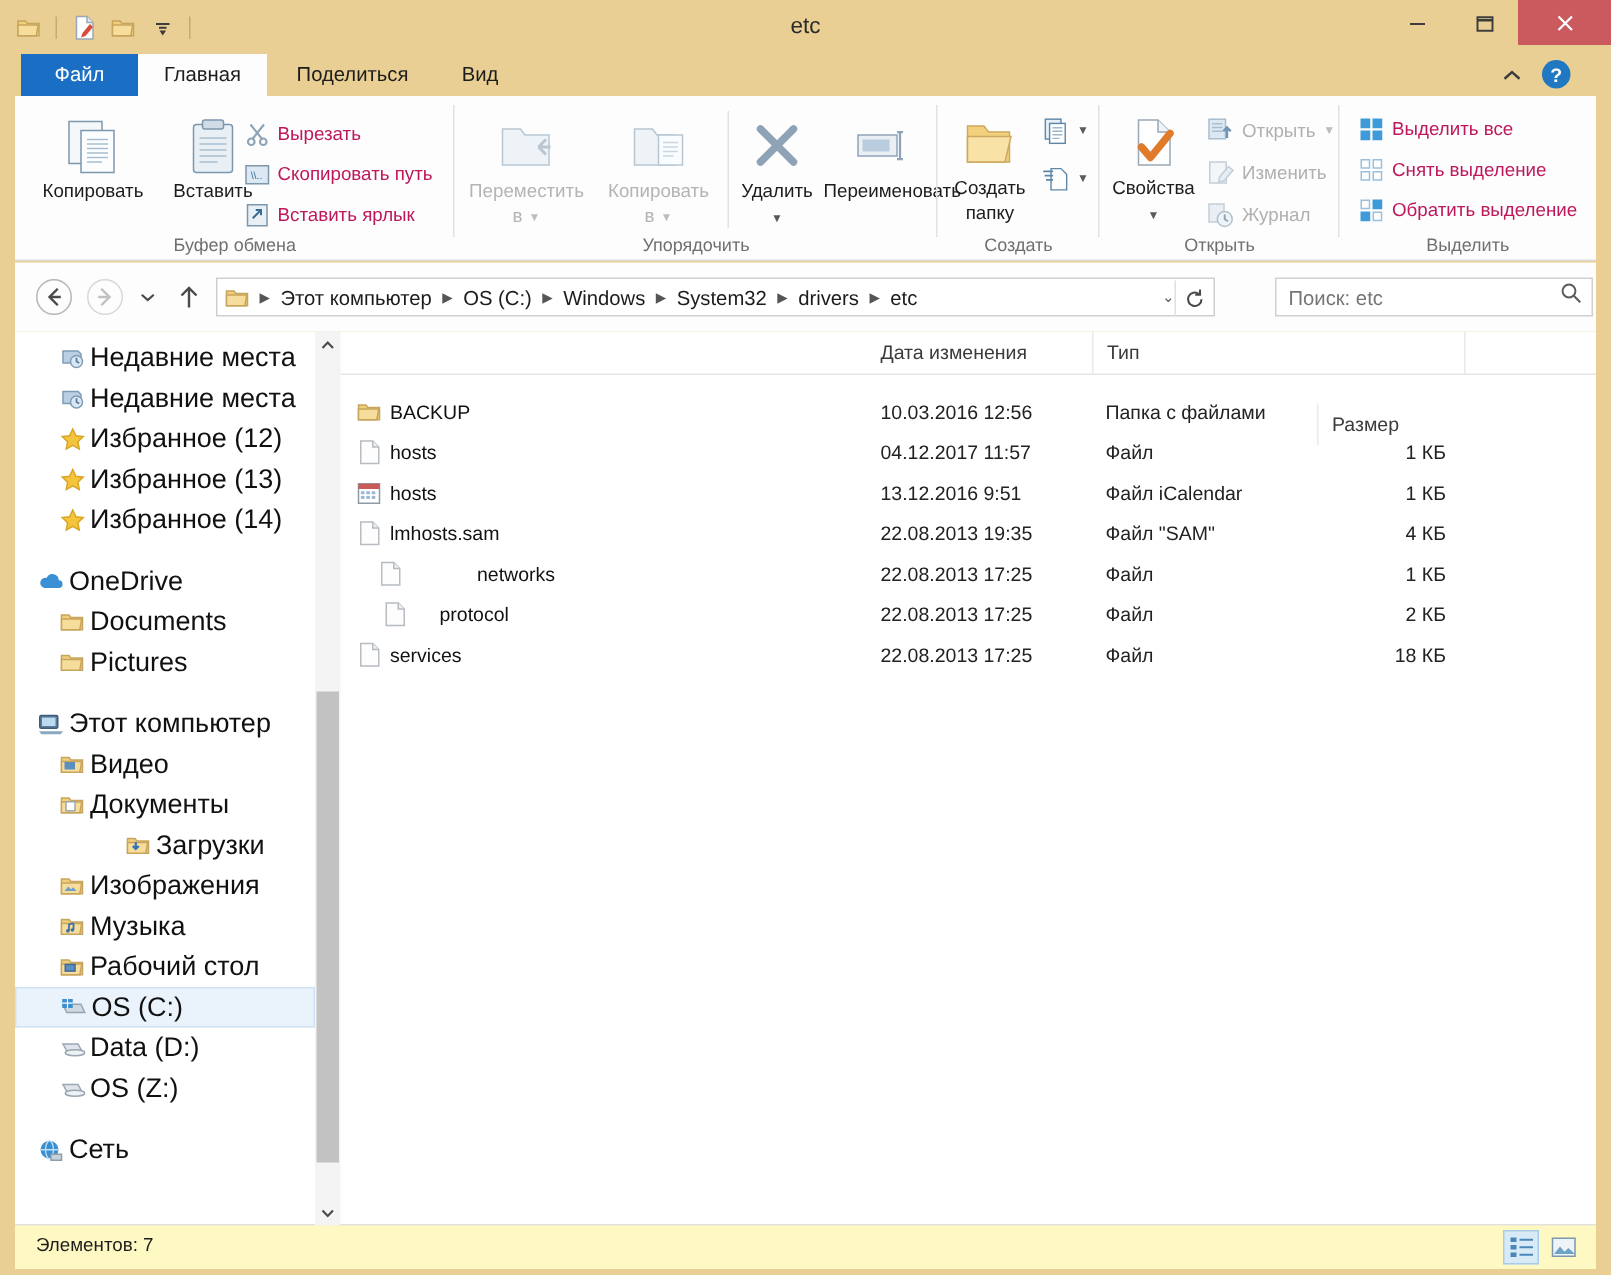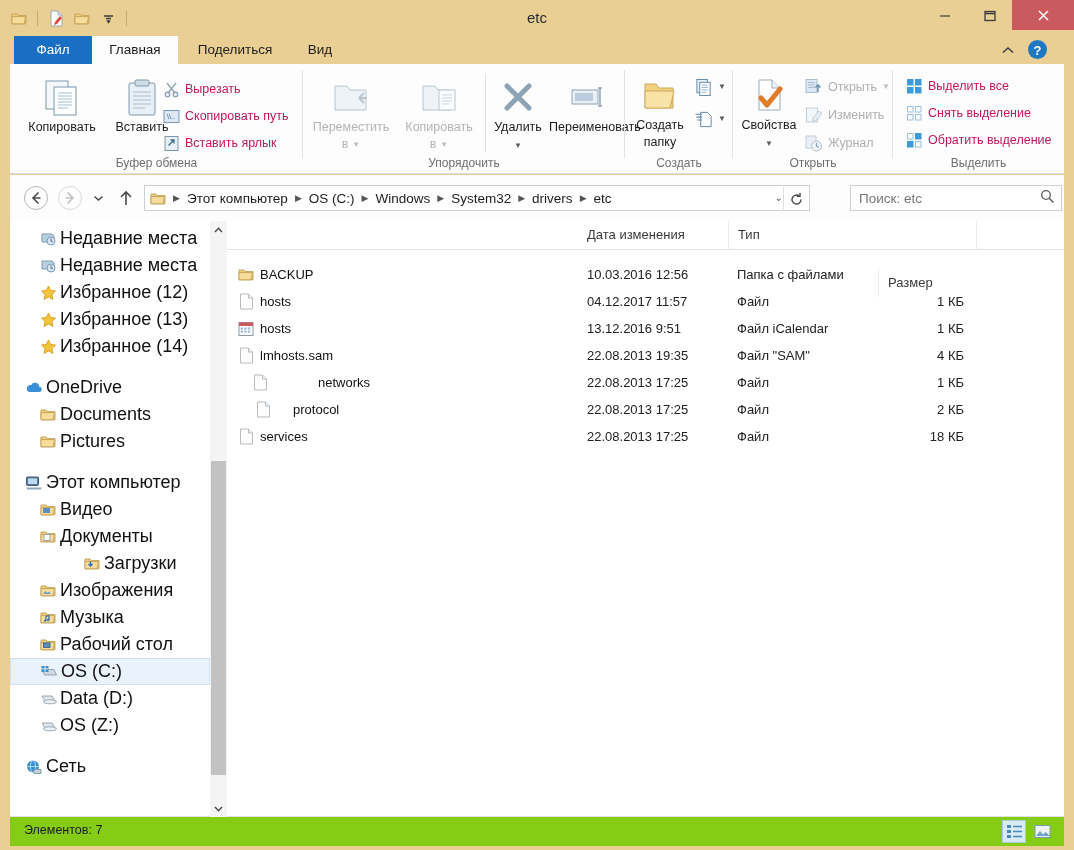--- a/index.html
+++ b/index.html
@@ -161,21 +161,21 @@
   .fname { position: absolute; left: 0; top: 0; height: 27px;
            display: flex; align-items: center; font-size: 13px; color: #111; }
   .fname .ic { width: 28px; display: flex; align-items: center;
                justify-content: center; flex: none; }
   .fcell { position: absolute; top: 0; height: 27px; line-height: 27px;
            font-size: 13px; color: #222; }
   .fcell.num { text-align: right; }
 
   
   #statusbar { position: absolute; left: 10px; top: 817px; width: 1054px; height: 29px;
-               background: #84cc16; }
+               background: #fef9c3; }
   #status-text { position: absolute; left: 14px; top: 6px;
                  font-size: 12.5px; color: #1c1c1c; }
   #viewbtns { position: absolute; right: 10px; top: 3px; display: flex; gap: 4px; }
   .viewbtn { width: 24px; height: 23px; display: flex; align-items: center;
              justify-content: center; }
   .viewbtn.active { background: #d9eaf7; border: 1px solid #a8cce6; }
 </style>
 </head>
 <body>
 

